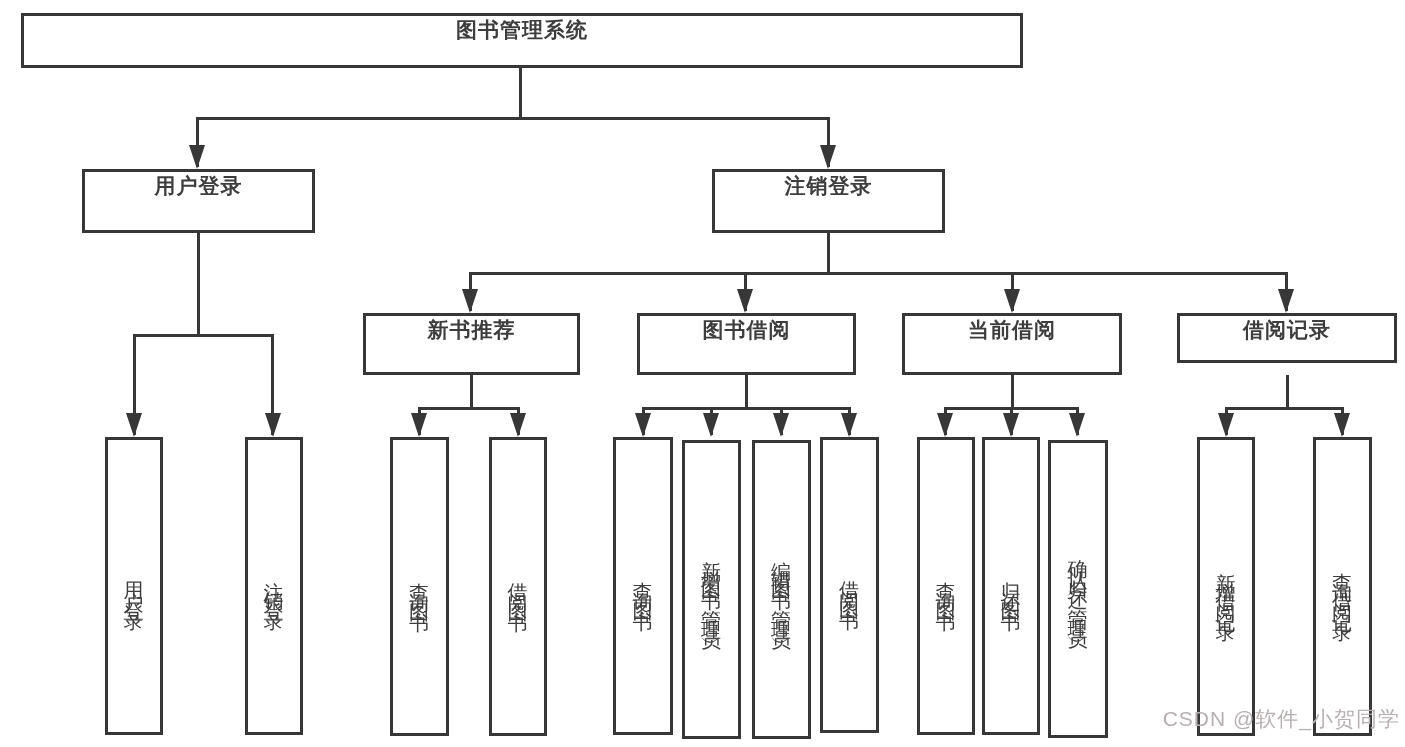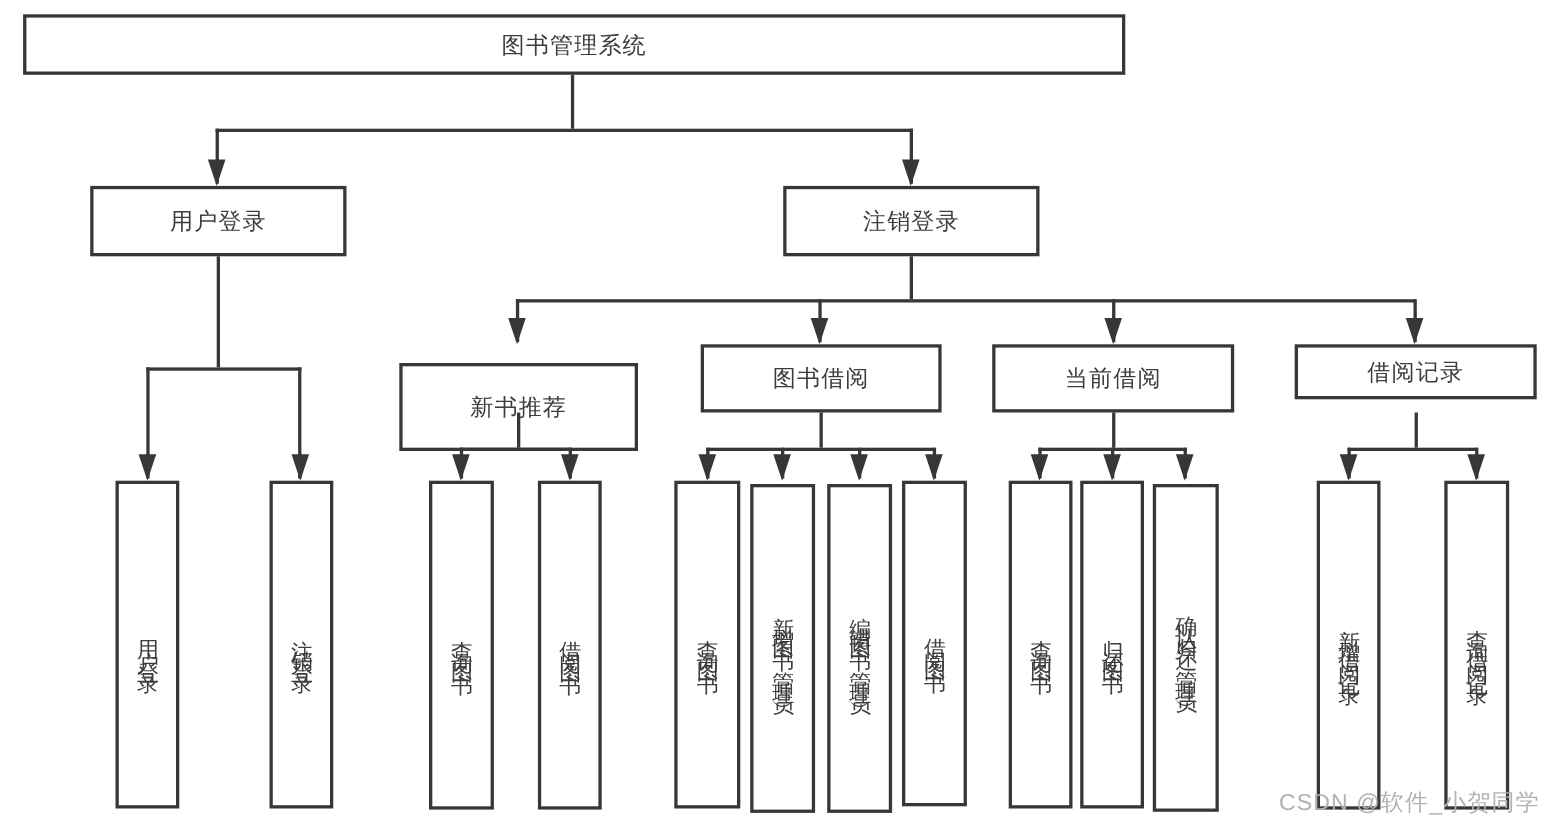--- a/index.html
+++ b/index.html
@@ -18,25 +18,25 @@
     font-family: "Liberation Sans", "DejaVu Sans", sans-serif;
     color: var(--text);
   }
   
   .node {
     position: absolute;
     box-sizing: border-box;
     border: 3px solid var(--line);
     background: var(--background);
     display: flex;
-    align-items: center;
     justify-content: center;
     font-size: 21px;
     letter-spacing: 1px;
     white-space: nowrap;
+    font-weight: bold;
   }
   .vnode {
     position: absolute;
     box-sizing: border-box;
     border: 3px solid var(--line);
     background: var(--background);
     display: flex;
     align-items: center;
     justify-content: center;
     font-size: 20px;
@@ -54,21 +54,21 @@
   .ah {
     position: absolute;
     width: 0; height: 0;
     border-left: 8px solid transparent;
     border-right: 8px solid transparent;
     border-top: 24px solid var(--line);
   }
   .watermark {
     position: absolute;
     right: 5px;
-    bottom: 4px;
+    bottom: 14px;
     font-size: 21px;
     color: var(--watermark);
     letter-spacing: 1px;
     z-index: 20;
     white-space: nowrap;
   }
 </style>
 </head>
 <body>
 
@@ -103,21 +103,21 @@
   <div class="hl" style="left:469px; top:272px; width:818px;"></div>
   <div class="vl" style="left:469px; top:272px; height:39px;"></div>
   <div class="ah" style="left:462px; top:289px;"></div>
   <div class="vl" style="left:744px; top:272px; height:39px;"></div>
   <div class="ah" style="left:737px; top:289px;"></div>
   <div class="vl" style="left:1011px; top:272px; height:39px;"></div>
   <div class="ah" style="left:1004px; top:289px;"></div>
   <div class="vl" style="left:1285px; top:272px; height:39px;"></div>
   <div class="ah" style="left:1278px; top:289px;"></div>
 
-  <div class="node" style="left:363px; top:330px; width:217px; height:80px;">
+  <div class="node" style="left:363px; top:313px; width:217px; height:62px;">
     <span>新书推荐</span>
   </div>
   <div class="node" style="left:902px; top:313px; width:220px; height:62px;">
     <span>当前借阅</span>
   </div>
   <div class="node" style="left:637px; top:313px; width:219px; height:62px;">
     <span>图书借阅</span>
   </div>
   <div class="node" style="left:1177px; top:313px; width:220px; height:50px;">
     <span>借阅记录</span>

